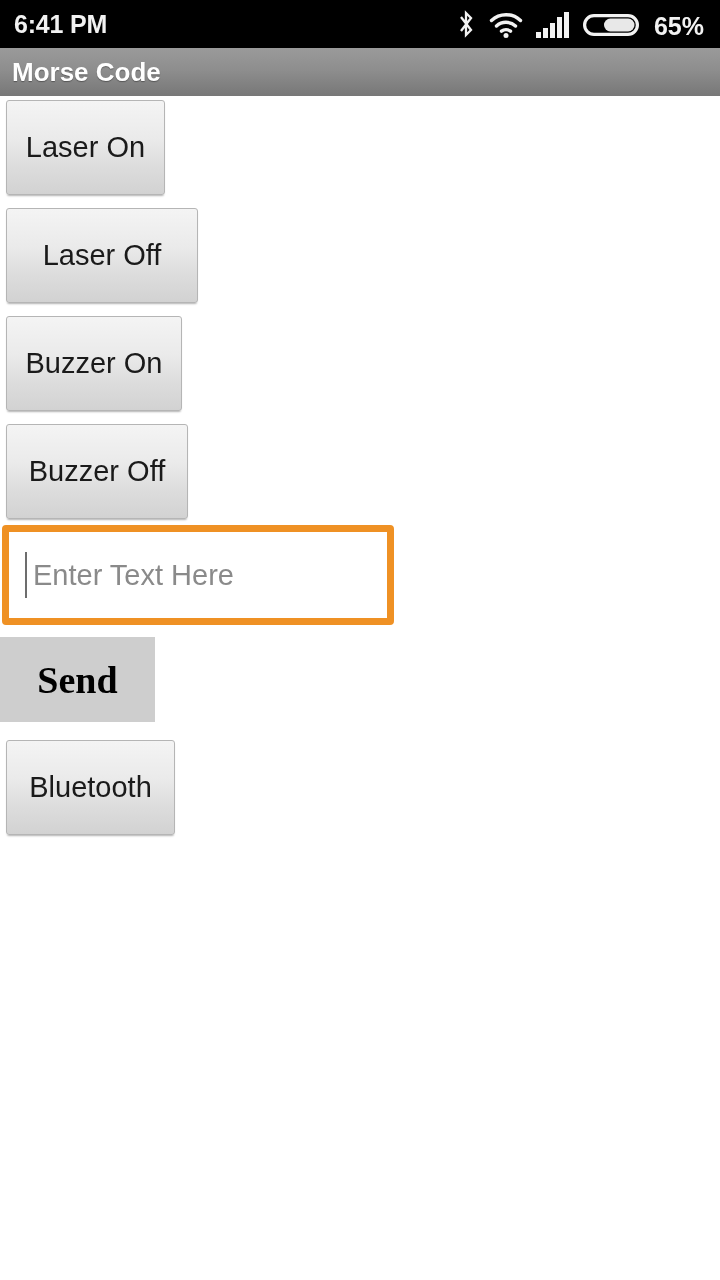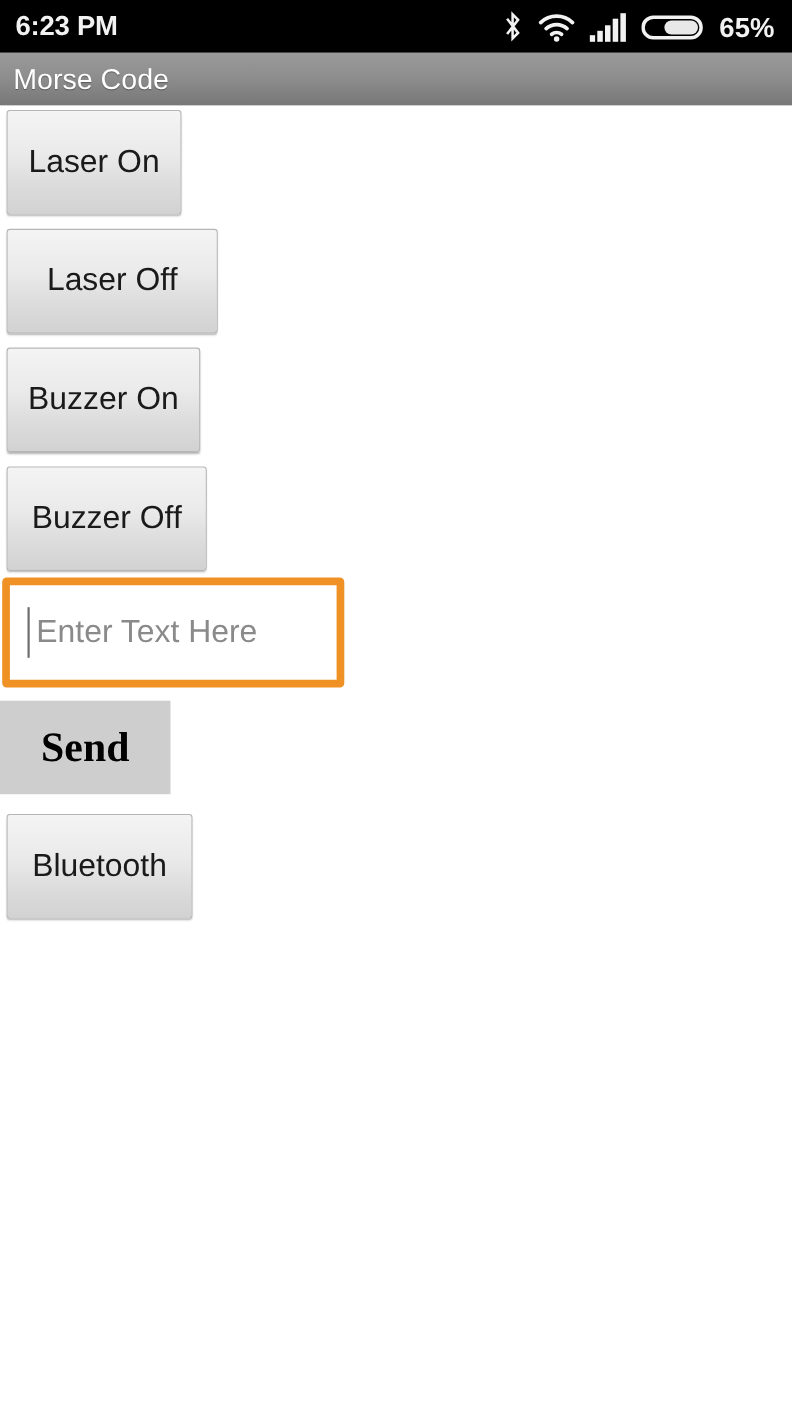--- a/index.html
+++ b/index.html
@@ -60,21 +60,21 @@
     height: 48px;
     background: linear-gradient(to bottom, #9a9a9a 0%, #8e8e8e 45%, #777777 100%);
     box-sizing: border-box;
     display: flex;
     align-items: center;
     padding-left: 12px;
   }
   #action-bar-title {
     color: #ffffff;
     font-size: 26px;
-    font-weight: normal;
+    font-weight: bold;
     line-height: 1;
     text-shadow: 0 1px 1px rgba(0,0,0,0.35);
   }
 
   
   #content {
     position: absolute;
     left: 0; top: 96px;
     width: 720px;
     height: 1184px;
@@ -118,21 +118,21 @@
     font-size: 38px;
     font-weight: bold;
     cursor: pointer;
   }
 
   
   #text-field-wrap {
     position: absolute;
     left: 2px;
     top: 429px;
-    width: 311px;
+    width: 392px;
     height: 100px;
     box-sizing: border-box;
     border: 7px solid #ef9124;
     border-radius: 4px;
     background: #ffffff;
     display: flex;
     align-items: center;
     padding-left: 16px;
     cursor: text;
   }
@@ -148,21 +148,21 @@
     line-height: 1;
     margin-left: 6px;
     white-space: nowrap;
     user-select: none;
   }
 </style>
 </head>
 <body>
 
 <div id="status-bar">
-  <div id="status-clock">6:23 PM</div>
+  <div id="status-clock">6:41 PM</div>
 
   <div id="status-icons">
 
     <span class="ic">
       <svg width="20" height="30" viewBox="0 0 20 30" aria-hidden="true">
         <path d="M5 8 L15 21 L10 26 L10 4 L15 9 L5 22" fill="none" stroke="#f2f2f2" stroke-width="2.3" stroke-linejoin="miter" stroke-linecap="butt"></path>
       </svg>
     </span>
 
     <span class="ic">

